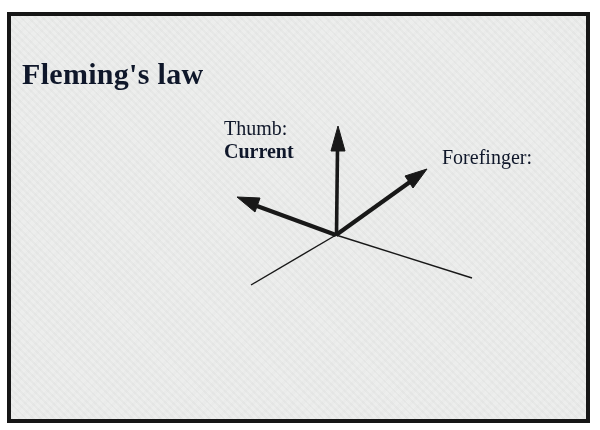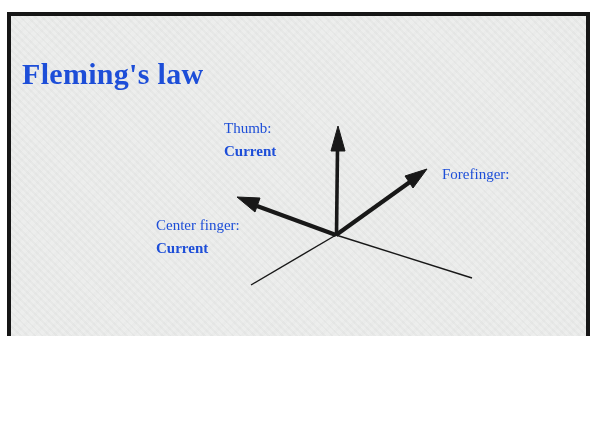--- a/index.html
+++ b/index.html
@@ -1,23 +1,23 @@
 <!DOCTYPE html>
 <html><head>
 <meta charset="utf-8">
 <style>
   html, body { margin: 0; padding: 0; }
   .page {
     position: relative;
     width: 600px;
-    height: 336px;
+    height: 430px;
     background: #ffffff;
     overflow: hidden;
     font-family: "Liberation Serif", "DejaVu Serif", serif;
-    color: #1d4ed8;
+    color: #0f172a;
   }
   .frame {
     position: absolute;
     left: 7px;
     top: 12px;
     width: 583px;
     height: 411px;
     box-sizing: border-box;
     border: 4px solid #161616;
     background-color: #ecedec;
@@ -30,28 +30,28 @@
     left: 22px;
     top: 57px;
     margin: 0;
     font-size: 30px;
     font-weight: bold;
     letter-spacing: 0.3px;
     white-space: nowrap;
   }
   .fig-label {
     position: absolute;
-    font-size: 15px;
+    font-size: 20px;
     line-height: 23px;
     white-space: nowrap;
   }
   .fig-label .line { display: block; }
   .fig-label .quantity { font-weight: bold; }
   .label-thumb   { left: 224px; top: 117px; }
-  .label-fore    { left: 442px; top: 146px; margin-top: 17px; }
+  .label-fore    { left: 442px; top: 146px; }
   .label-center  { left: 156px; top: 214px; }
   .arrows {
     position: absolute;
     left: 0;
     top: 0;
     pointer-events: none;
   }
   .arrows line, .arrows polygon { stroke: #181818; }
   .arrows polygon { fill: #181818; }
 </style>
@@ -66,24 +66,20 @@
 
   <div class="fig-label label-thumb">
     <span class="line finger">Thumb:</span>
     <span class="line quantity">Current</span>
   </div>
 
   <div class="fig-label label-fore">
     <span class="line finger">Forefinger:</span>
   </div>
 
-  <div class="fig-label label-center">
-    <span class="line finger">Center finger:</span>
-    <span class="line quantity">Current</span>
-  </div>
 
   <svg class="arrows" width="600" height="430" viewBox="0 0 600 430">
 
     <line x1="336" y1="235" x2="251" y2="285" stroke-width="1.4"></line>
     <line x1="336" y1="235" x2="472" y2="278" stroke-width="1.4"></line>
 
     <line x1="336.5" y1="235" x2="337.5" y2="149" stroke-width="3.6"></line>
     <polygon points="338,126 345,151 331,151"></polygon>
 
     <line x1="336" y1="235" x2="412" y2="180.5" stroke-width="4.2"></line>

